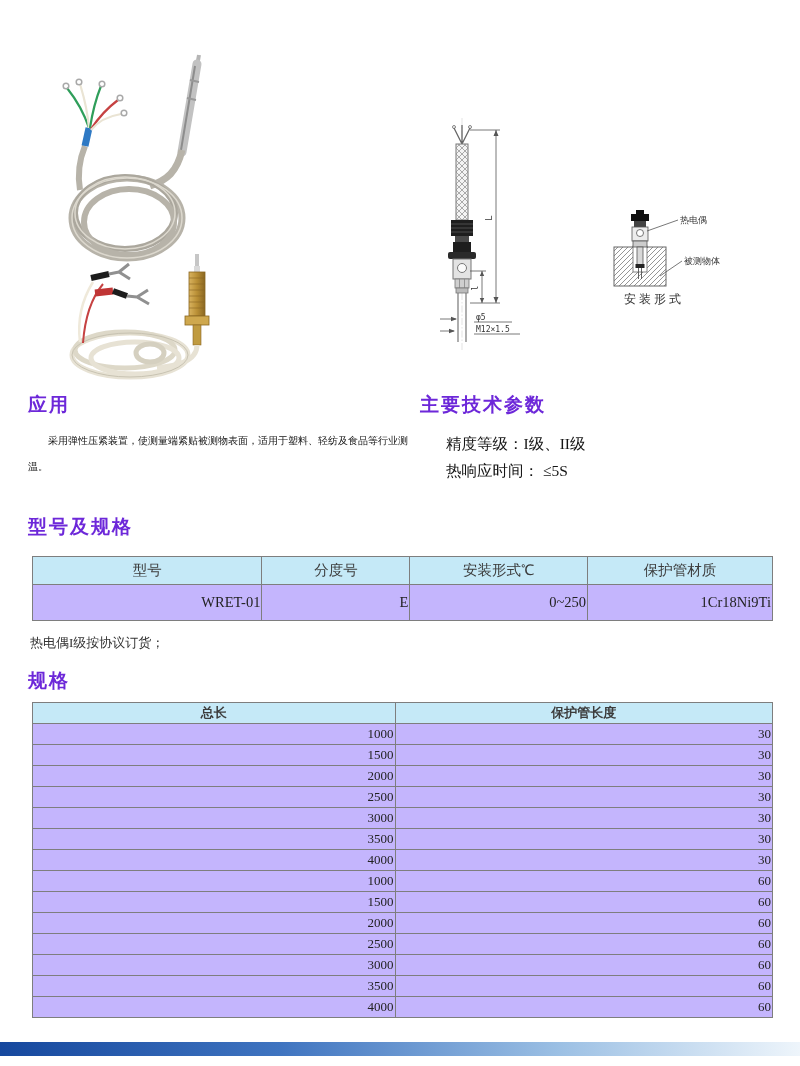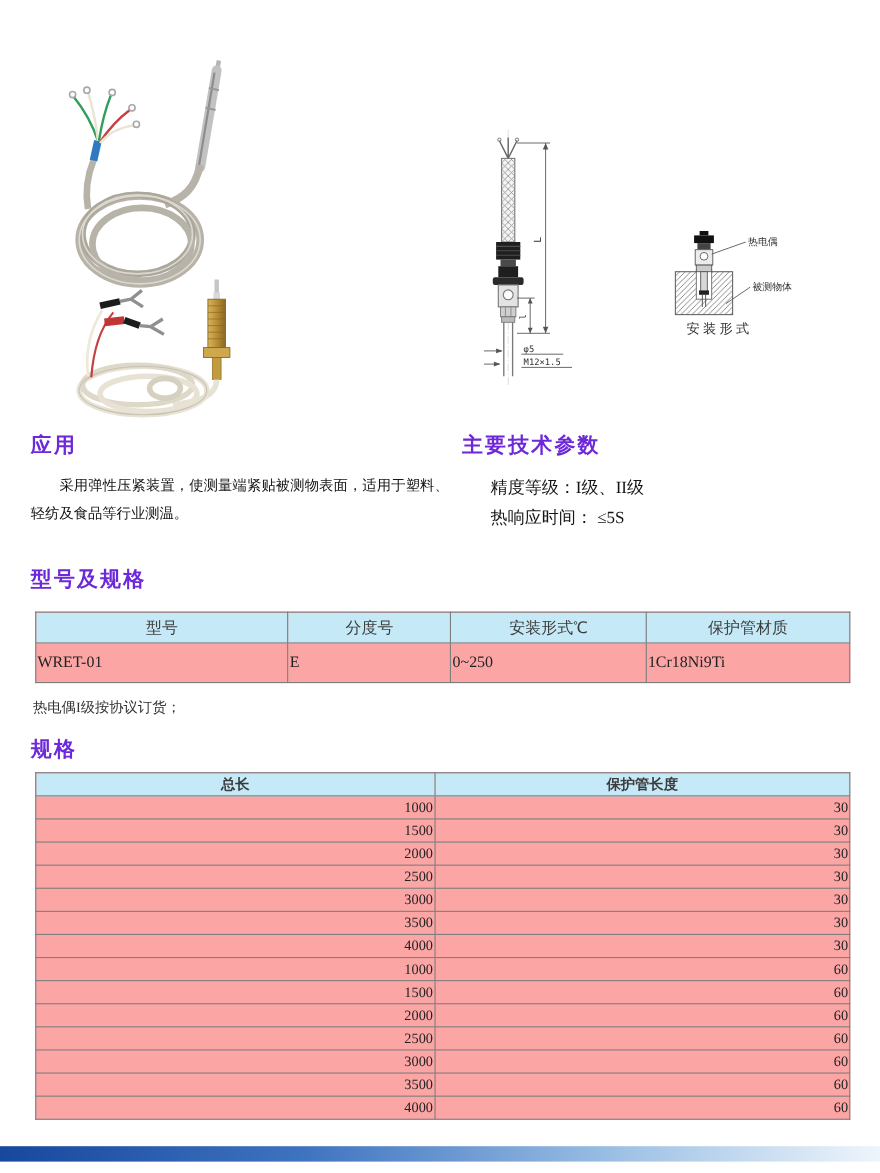--- a/index.html
+++ b/index.html
@@ -2,29 +2,29 @@
 <html><head>
 <meta charset="utf-8">
 <style>
   html,body{margin:0;padding:0;background:#fff;}
   .page{position:relative;width:800px;height:1066px;background:#fff;overflow:hidden;
         font-family:"Liberation Serif",serif;}
   .page-title{position:absolute;left:28px;top:14px;font-family:"Liberation Sans",sans-serif;
         font-weight:700;font-size:23px;letter-spacing:3px;color:#1d50a2;}
   .sec-h{position:absolute;font-family:"Liberation Sans",sans-serif;font-weight:700;
         font-size:19px;letter-spacing:2px;color:#6d28d9;}
-  .app-body{position:absolute;left:28px;top:428px;width:380px;font-size:13px;line-height:26px;
+  .app-body{position:absolute;left:28px;top:428px;width:380px;font-size:10px;line-height:26px;
         color:#151515;text-indent:2em;text-align:justify;}
   .tech-lines{position:absolute;left:446px;top:430px;font-size:15.5px;line-height:27px;color:#151515;}
   .note{position:absolute;left:30px;top:634px;font-size:13px;color:#333;}
   table{border-collapse:collapse;table-layout:fixed;position:absolute;left:32px;
-        background:#fca5a5;border:1px solid #6e6e6e;}
+        background:#c4b5fd;border:1px solid #6e6e6e;}
   .t1{top:556px;width:741px;font-size:14.5px;color:#222;}
   .t1 th{background:#c5e9f7;font-weight:400;height:25px;border:1px solid #7e7e7e;color:#3c3c3c;}
-  .t1 td{height:33px;border:1px solid #7e7e7e;text-align:left;}
+  .t1 td{height:33px;border:1px solid #7e7e7e;text-align:right;}
   .t2{top:702px;width:741px;font-size:13px;color:#222;}
   .t2 th{background:#c5e9f7;font-weight:700;height:18px;border:1px solid #7e7e7e;color:#3c3c3c;}
   .t2 td{height:18px;border:1px solid #7e7e7e;text-align:right;}
   .photos{position:absolute;left:25px;top:50px;}
   .drawing{position:absolute;left:420px;top:100px;}
   .install{position:absolute;left:600px;top:200px;}
   .footer-bar{position:absolute;left:0;top:1042px;width:800px;height:14px;
         background:linear-gradient(to right,#16489e 0%,#3f74c0 35%,#9cc0e4 70%,#eef5fb 100%);}
   .dim-text{font-family:"DejaVu Sans Mono",monospace;fill:#333;}
   .cn-label{fill:#333;}

